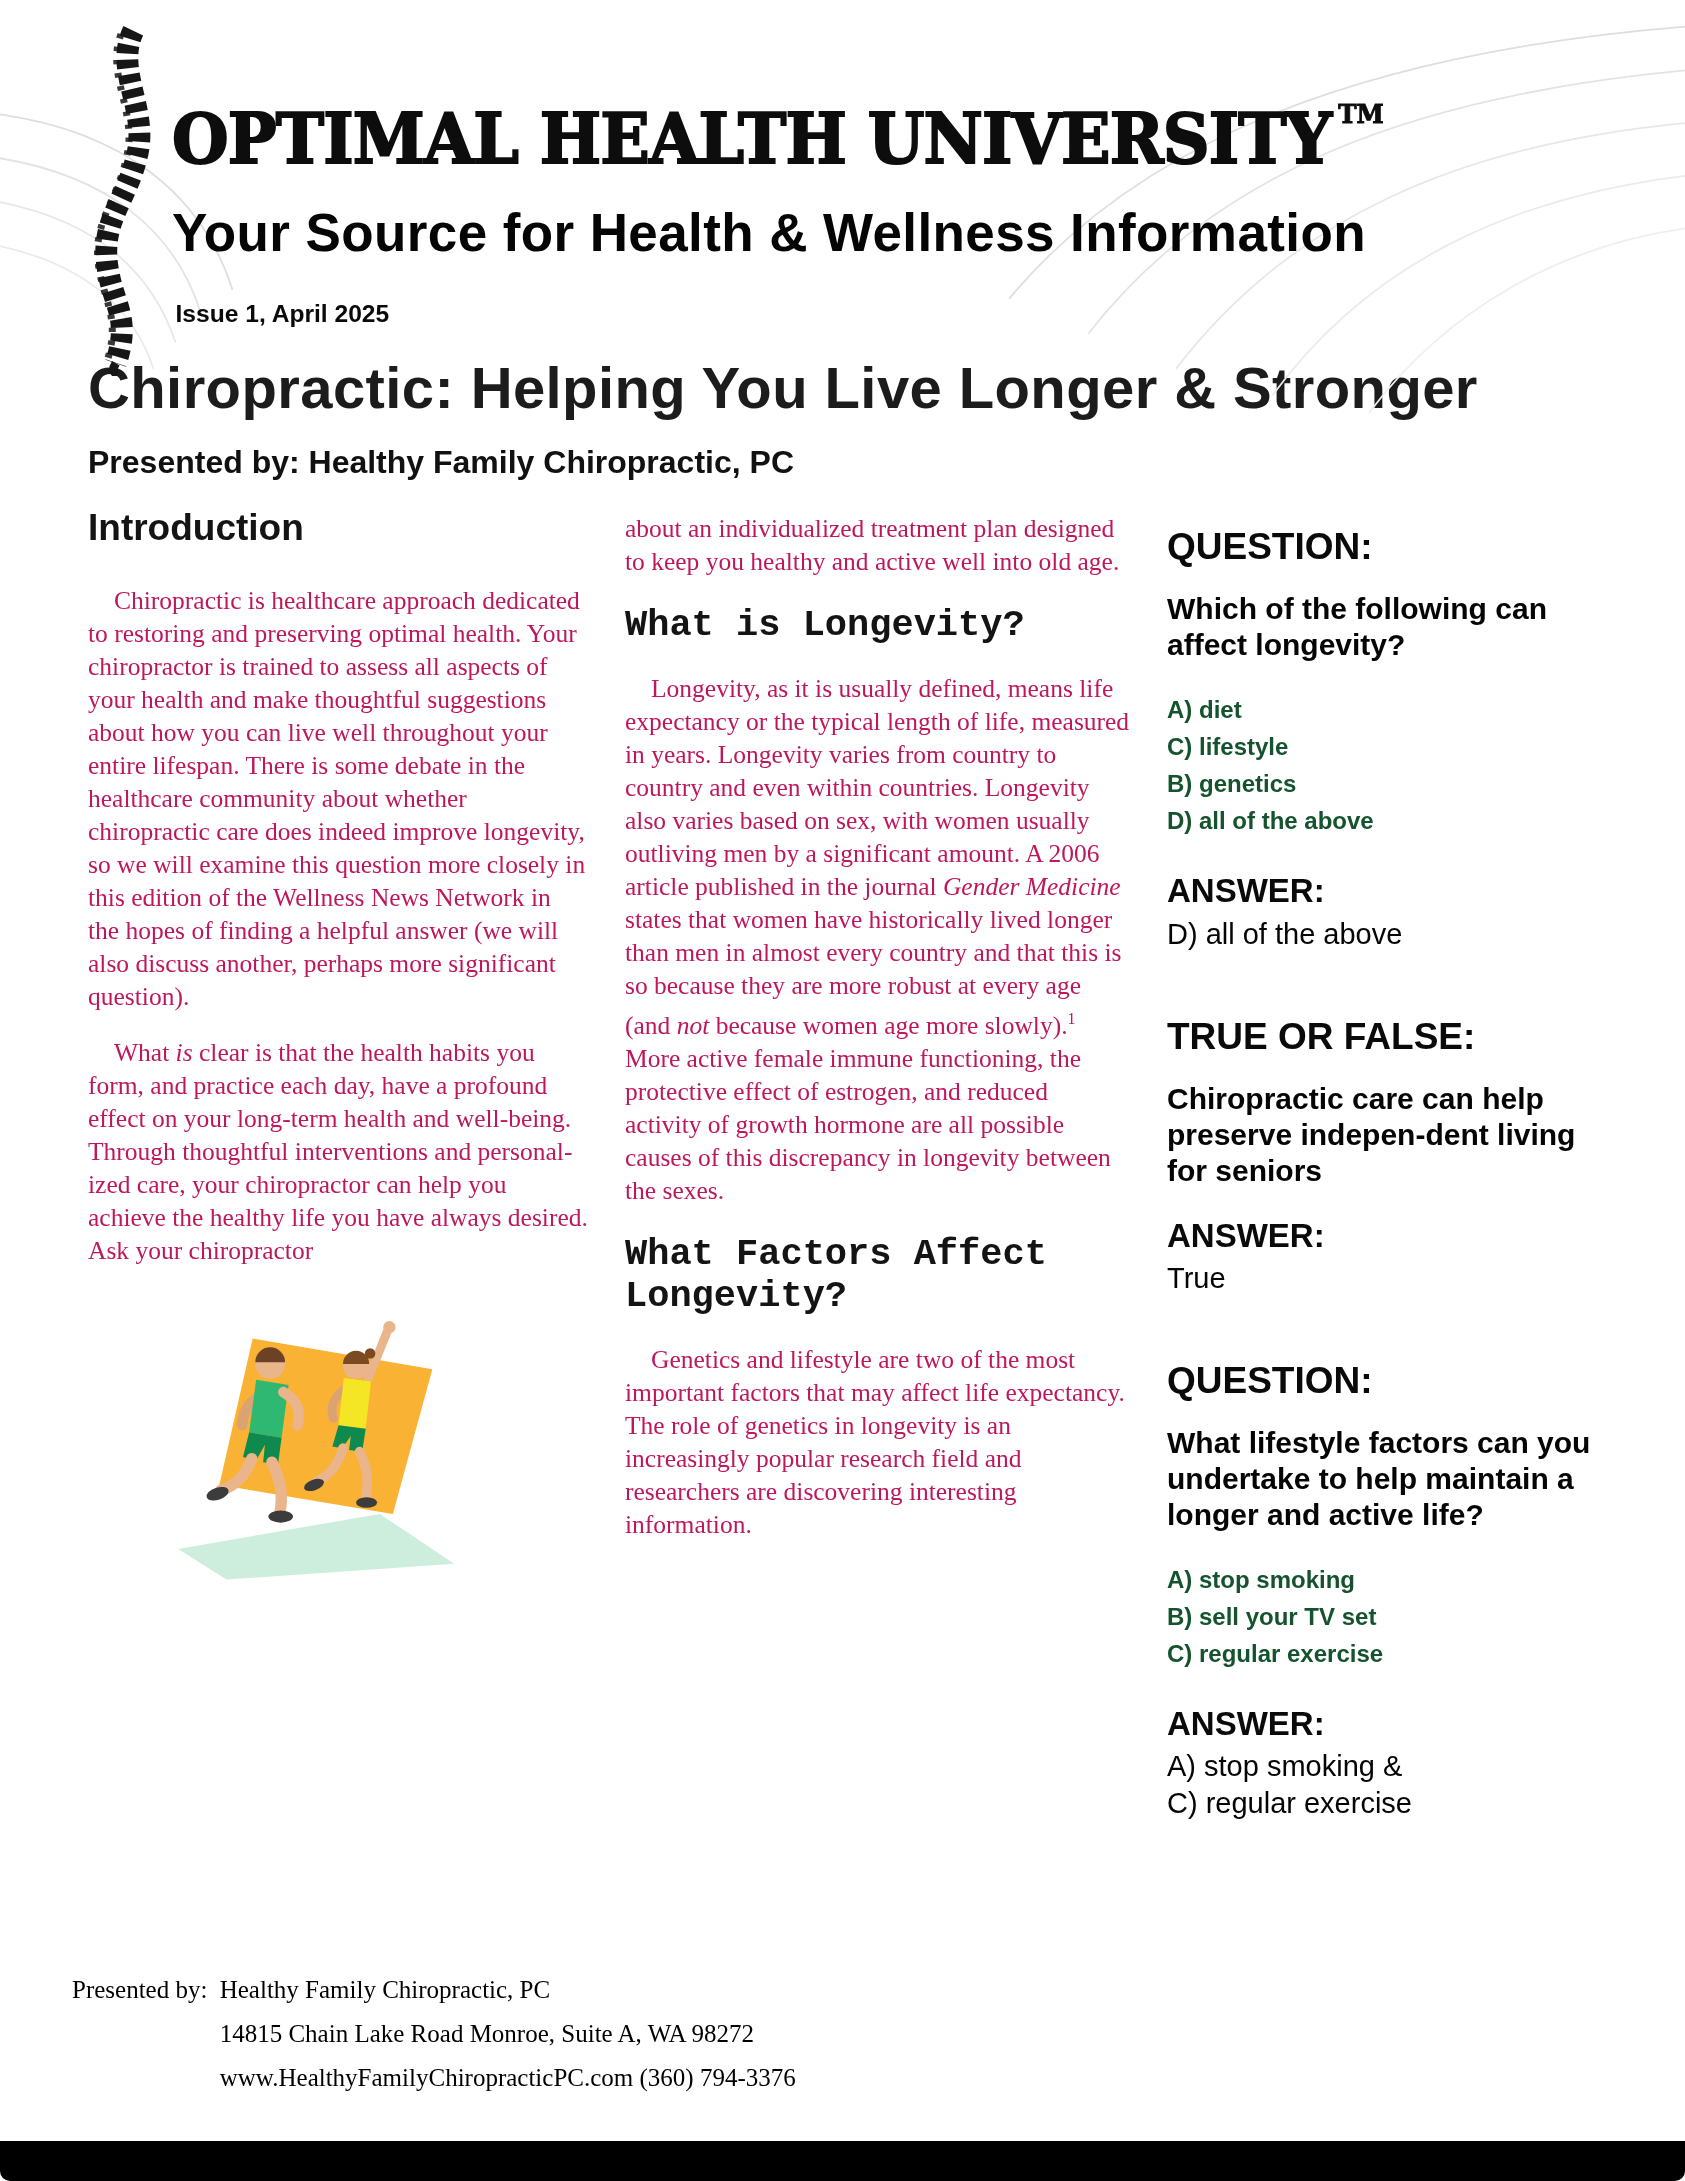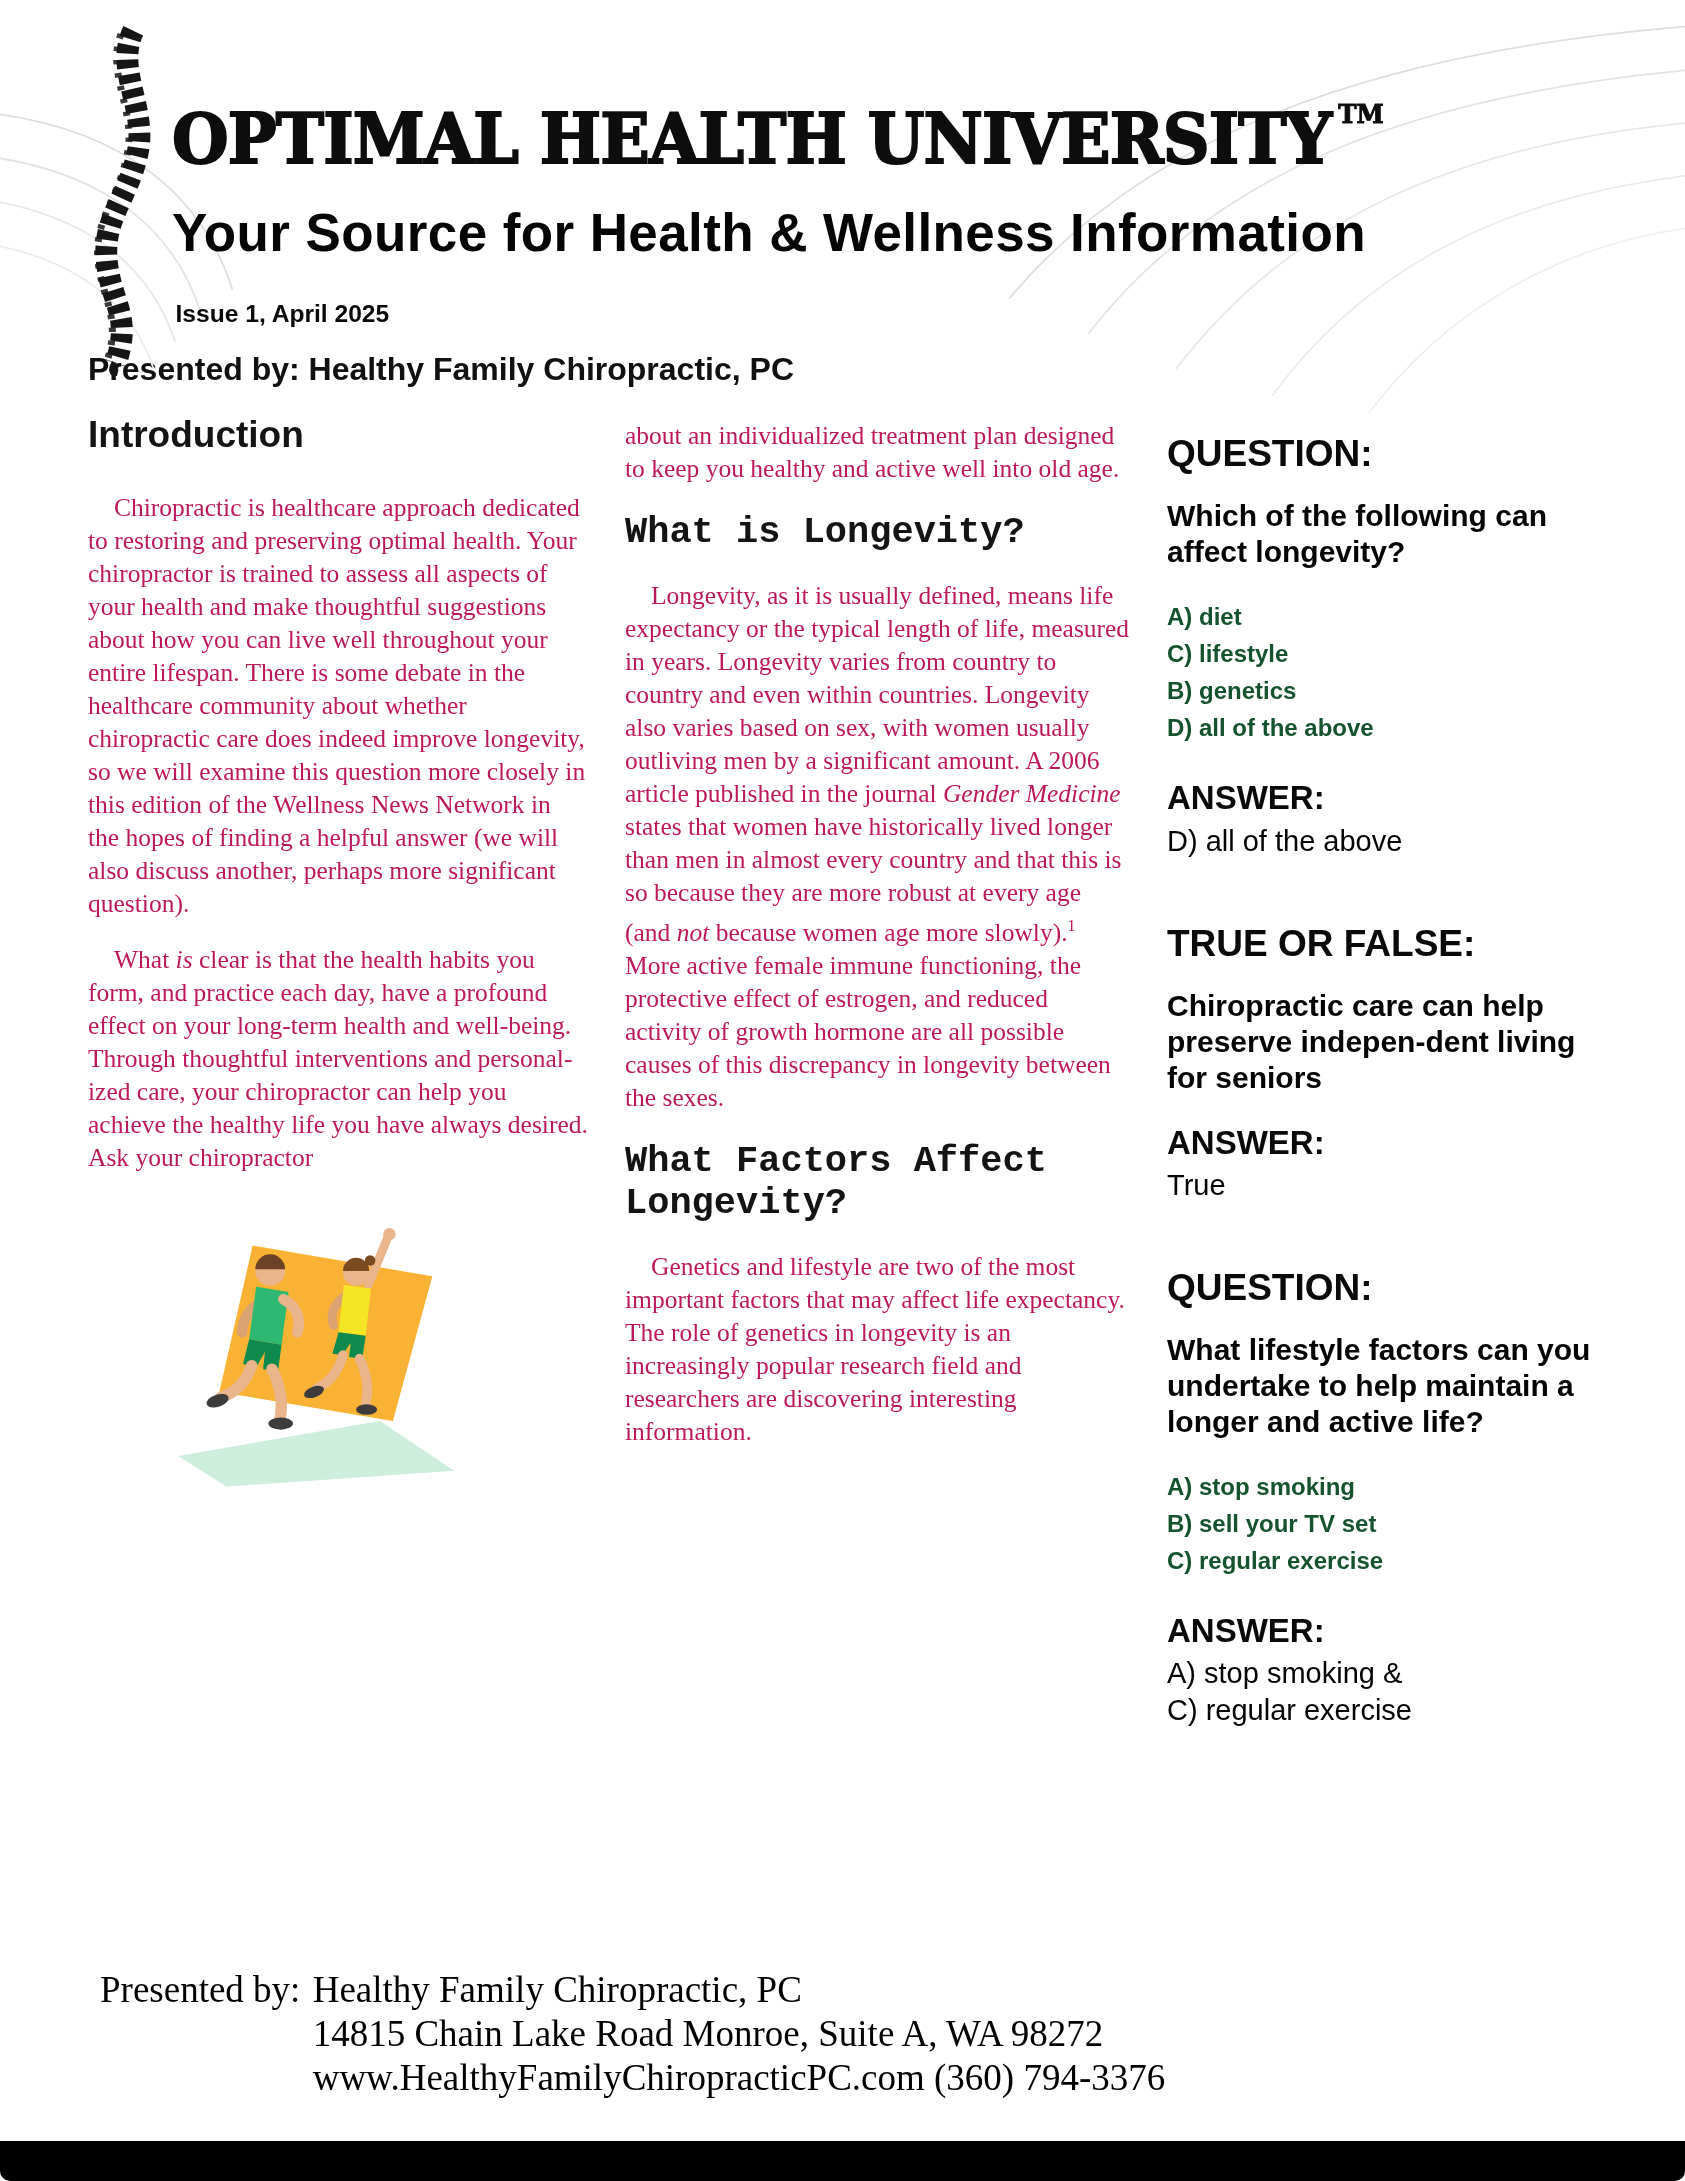--- a/index.html
+++ b/index.html
@@ -137,24 +137,24 @@
     font-size: 24px;
     line-height: 37px;
     color: #14532d;
     font-weight: bold;
   }
   .qa-answer-text { font-size: 29px; line-height: 37px; color: #050505; }
   .qa-gap { margin-top: 63px; }
   
   .footer {
     position: absolute;
-    left: 100px;
+    left: 72px;
     top: 1968px;
     display: flex;
-    font-size: 37px;
+    font-size: 25px;
     line-height: 44px;
   }
   .footer-label { white-space: nowrap; }
   .footer-lines { margin-left: 12.3px; }
   .bottom-bar {
     position: absolute;
     left: 0; bottom: 0;
     width: 100%;
     height: 40px;
     background: #000;
@@ -187,20 +187,21 @@
         <path d="M50 386 q-6 10 2 12" fill="none" stroke="#161616" stroke-width="10"></path>
       </svg>
     </div>
     <div class="masthead-text">
       <h1 class="brand"><span>OPTIMAL HEALTH UNIVERSITY</span><sup class="tm">TM</sup></h1>
       <div class="tagline">Your Source for Health &amp; Wellness Information</div>
       <div class="issue">Issue 1, April  2025</div>
     </div>
   </header>
 
+  <h2 class="article-title">Chiropractic: Helping You Live Longer &amp; Stronger</h2>
   <div class="presented-by">Presented by: Healthy Family Chiropractic, PC</div>
 
   <main class="columns">
 
     <section class="col col1">
       <h3 class="section-heading">Introduction</h3>
       <p class="body indent">Chiropractic is healthcare approach dedicated to restoring and preserving optimal health.  Your chiropractor is trained to assess all aspects of your health and make thoughtful suggestions about how you can live well throughout your entire lifespan.  There is some debate in the healthcare community about whether chiropractic care does indeed improve longevity, so we will examine this question more closely in this edition of the Wellness News Network in the hopes of finding a helpful answer (we will also discuss another, perhaps more significant question).</p>
       <p class="body indent"><span>What </span><em>is</em><span> clear is that the health habits you form, and practice each day, have a profound effect on your long-term health and well-being.  Through thoughtful interventions and personal-ized care, your chiropractor can help you achieve the healthy life you have always desired.  Ask your chiropractor</span></p>
       <div class="joggers">
         <svg viewBox="0 0 340 330" width="298" height="290">

